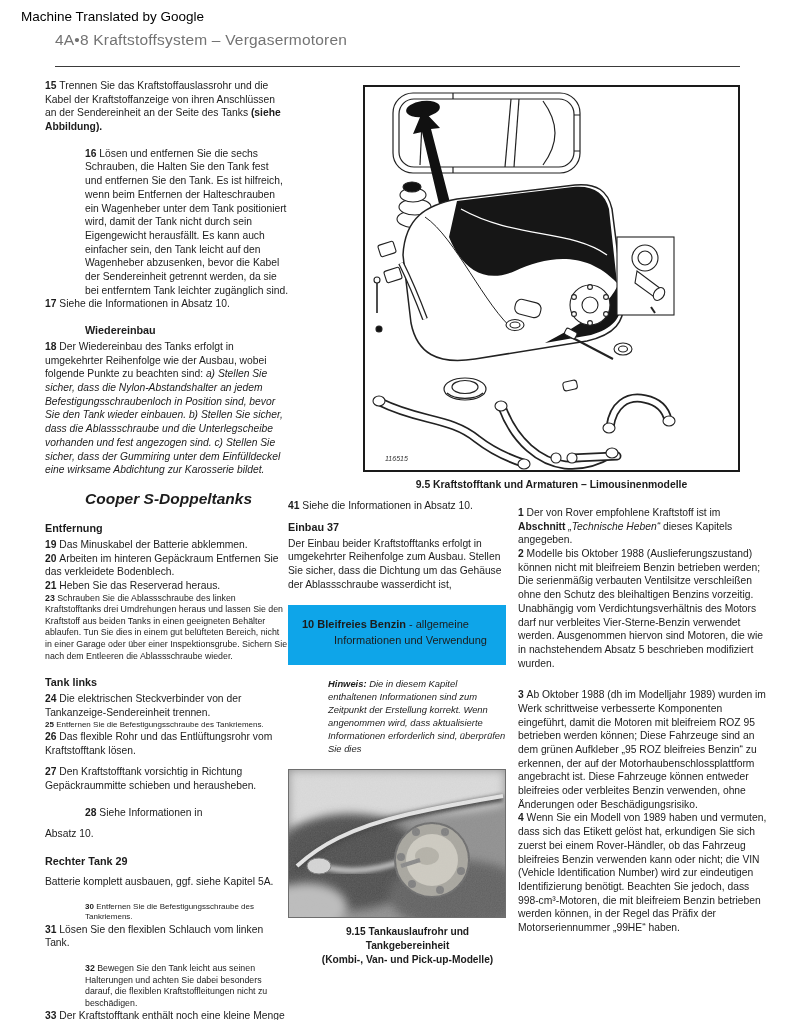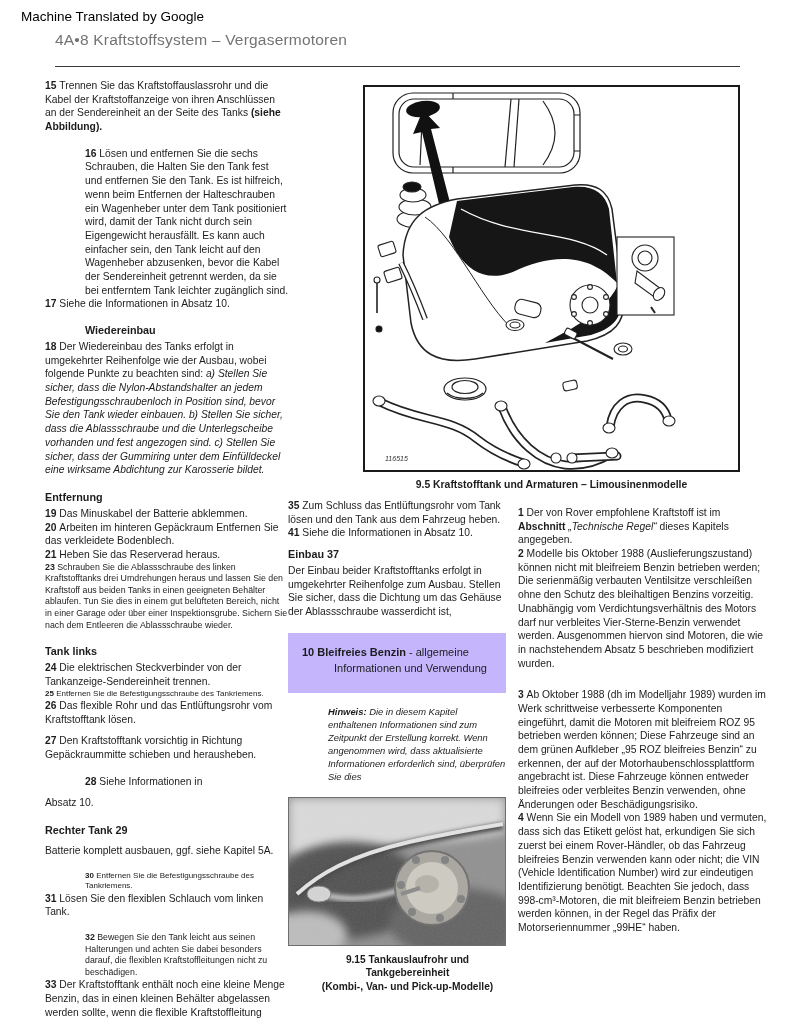--- a/index.html
+++ b/index.html
@@ -27,39 +27,40 @@
   .gap{margin-top:13px;margin-left:40px;}
   .gap-sm{margin-top:8px;}
   .gap-lg{margin-top:18px;}
   .t-b{font-weight:bold;}
   .t-i{font-style:italic;}
   .t-bi{font-weight:bold;font-style:italic;}
 
   .figure-frame{position:absolute;left:363px;top:85px;width:377px;height:387px;border:2px solid #1a1a1a;background:#fff;box-sizing:border-box;}
   .figure-caption{position:absolute;left:363px;top:479px;width:377px;text-align:center;font-size:10.4px;font-weight:bold;}
 
-  .unleaded-box{background:#c4b5fd;margin-top:14px;padding:12px 8px 16px 14px;font-size:11px;line-height:1.45;}
+  .unleaded-box{background:#0ea5e9;margin-top:14px;padding:12px 8px 16px 14px;font-size:11px;line-height:1.45;}
   .ub-line2{padding-left:32px;}
 
   .photo-frame{margin-top:13px;width:218px;height:149px;box-sizing:border-box;border:1px solid #6e6e6e;background:#909090;}
   .photo-caption{margin-top:7px;text-align:center;font-weight:bold;font-size:10.2px;line-height:1.35;margin-left:21px;}
 </style>
 </head>
 <body>
 
 <div class="watermark">Machine Translated by Google</div>
 <div class="page-title">4A•8 Kraftstoffsystem – Vergasermotoren</div>
 <div class="title-rule"></div>
 
 <div class="col col-left">
     <p class="p-body"><span class="t-b">15 </span><span class="t-r">Trennen Sie das Kraftstoffauslassrohr und die Kabel der Kraftstoffanzeige von ihren Anschlüssen an der Sendereinheit an der Seite des Tanks </span><span class="t-b">(siehe Abbildung).</span></p>
     <p class="p-body gap"><span class="t-b">16 </span><span class="t-r">Lösen und entfernen Sie die sechs Schrauben, die Halten Sie den Tank fest und entfernen Sie den Tank. Es ist hilfreich, wenn beim Entfernen der Halteschrauben ein Wagenheber unter dem Tank positioniert wird, damit der Tank nicht durch sein Eigengewicht herausfällt. Es kann auch einfacher sein, den Tank leicht auf den Wagenheber abzusenken, bevor die Kabel der Sendereinheit getrennt werden, da sie bei entferntem Tank leichter zugänglich sind.</span></p>
     <p class="p-body"><span class="t-b">17 </span><span class="t-r">Siehe die Informationen in Absatz 10.</span></p>
     <p class="p-h gap"><span class="t-b">Wiedereinbau</span></p>
     <p class="p-body"><span class="t-b">18 </span><span class="t-r">Der Wiedereinbau des Tanks erfolgt in umgekehrter Reihenfolge wie der Ausbau, wobei folgende Punkte zu beachten sind: </span><span class="t-i">a) Stellen Sie sicher, dass die Nylon-Abstandshalter an jedem Befestigungsschraubenloch in Position sind, bevor Sie den Tank wieder einbauen. b) Stellen Sie sicher, dass die Ablassschraube und die Unterlegscheibe vorhanden und fest angezogen sind. c) Stellen Sie sicher, dass der Gummiring unter dem Einfülldeckel eine wirksame Abdichtung zur Karosserie bildet.</span></p>
+    <p class="p-h-big gap"><span class="t-bi">Cooper S-Doppeltanks</span></p>
     <p class="p-h"><span class="t-b">Entfernung</span></p>
     <p class="p-body"><span class="t-b">19 </span><span class="t-r">Das Minuskabel der Batterie abklemmen.</span></p>
     <p class="p-body"><span class="t-b">20 </span><span class="t-r">Arbeiten im hinteren Gepäckraum Entfernen Sie das verkleidete Bodenblech.</span></p>
     <p class="p-body"><span class="t-b">21 </span><span class="t-r">Heben Sie das Reserverad heraus.</span></p>
     <p class="p-small9"><span class="t-b">23 </span><span class="t-r">Schrauben Sie die Ablassschraube des linken Kraftstofftanks drei Umdrehungen heraus und lassen Sie den Kraftstoff aus beiden Tanks in einen geeigneten Behälter ablaufen. Tun Sie dies in einem gut belüfteten Bereich, nicht in einer Garage oder über einer Inspektionsgrube. Sichern Sie nach dem Entleeren die Ablassschraube wieder.</span></p>
     <p class="p-h"><span class="t-b">Tank links</span></p>
     <p class="p-body"><span class="t-b">24 </span><span class="t-r">Die elektrischen Steckverbinder von der Tankanzeige-Sendereinheit trennen.</span></p>
     <p class="p-small"><span class="t-b">25 </span><span class="t-r">Entfernen Sie die Befestigungsschraube des Tankriemens.</span></p>
     <p class="p-body"><span class="t-b">26 </span><span class="t-r">Das flexible Rohr und das Entlüftungsrohr vom Kraftstofftank lösen.</span></p>
     <p class="p-body gap-sm"><span class="t-b">27 </span><span class="t-r">Den Kraftstofftank vorsichtig in Richtung Gepäckraummitte schieben und herausheben.</span></p>
@@ -170,21 +171,20 @@
       <circle cx="191" cy="371" r="5"></circle>
       <rect x="198" y="294" width="14" height="9" rx="3" transform="rotate(-12 205 298)"></rect>
     </g>
     <text x="20" y="374" font-size="7" font-style="italic" fill="#333">116515</text>
   </svg>
 </div>
 <div class="figure-caption">9.5 Kraftstofftank und Armaturen – Limousinenmodelle</div>
 
 <div class="col col-mid">
   <div>
-      <p class="p-body"><span class="t-b">35 </span><span class="t-r">Zum Schluss das Entlüftungsrohr vom Tank lösen und den Tank aus dem Fahrzeug heben.</span></p>
       <p class="p-body"><span class="t-b">41 </span><span class="t-r">Siehe die Informationen in Absatz 10.</span></p>
       <p class="p-h gap-sm"><span class="t-b">Einbau 37</span></p>
       <p class="p-body"><span class="t-r">Der Einbau beider Kraftstofftanks erfolgt in umgekehrter Reihenfolge zum Ausbau. Stellen Sie sicher, dass die Dichtung um das Gehäuse der Ablassschraube wasserdicht ist,</span></p>
     </div>
 
   <div class="unleaded-box">
     <div class="ub-line1"><span class="t-b">10 Bleifreies Benzin</span><span> - allgemeine</span></div>
     <div class="ub-line2">Informationen und Verwendung</div>
   </div>
 
@@ -228,17 +228,17 @@
       <rect width="216" height="147" filter="url(#grain)" opacity="0.35"></rect>
     </svg>
   </div>
   <div class="photo-caption">
     <div>9.15 Tankauslaufrohr und Tankgebereinheit</div>
     <div>(Kombi-, Van- und Pick-up-Modelle)</div>
   </div>
 </div>
 
 <div class="col col-right">
-    <p class="p-body gap-sm"><span class="t-b">1 </span><span class="t-r">Der von Rover empfohlene Kraftstoff ist im </span><span class="t-b">Abschnitt </span><span class="t-i">„Technische Regel“</span><span class="t-r"> dieses Kapitels angegeben.</span></p>
+    <p class="p-body gap-sm"><span class="t-b">1 </span><span class="t-r">Der von Rover empfohlene Kraftstoff ist im </span><span class="t-b">Abschnitt </span><span class="t-i">„Technische Heben“</span><span class="t-r"> dieses Kapitels angegeben.</span></p>
     <p class="p-body"><span class="t-b">2 </span><span class="t-r">Modelle bis Oktober 1988 (Auslieferungszustand) können nicht mit bleifreiem Benzin betrieben werden; Die serienmäßig verbauten Ventilsitze verschleißen ohne den Schutz des bleihaltigen Benzins vorzeitig. Unabhängig vom Verdichtungsverhältnis des Motors darf nur verbleites Vier-Sterne-Benzin verwendet werden. Ausgenommen hiervon sind Motoren, die wie in nachstehendem Absatz 5 beschrieben modifiziert wurden.</span></p>
     <p class="p-body gap-lg"><span class="t-b">3 </span><span class="t-r">Ab Oktober 1988 (dh im Modelljahr 1989) wurden im Werk schrittweise verbesserte Komponenten eingeführt, damit die Motoren mit bleifreiem ROZ 95 betrieben werden können; Diese Fahrzeuge sind an dem grünen Aufkleber „95 ROZ bleifreies Benzin“ zu erkennen, der auf der Motorhaubenschlossplattform angebracht ist. Diese Fahrzeuge können entweder bleifreies oder verbleites Benzin verwenden, ohne Änderungen oder Beschädigungsrisiko.</span></p>
     <p class="p-body"><span class="t-b">4 </span><span class="t-r">Wenn Sie ein Modell von 1989 haben und vermuten, dass sich das Etikett gelöst hat, erkundigen Sie sich zuerst bei einem Rover-Händler, ob das Fahrzeug bleifreies Benzin verwenden kann oder nicht; die VIN (Vehicle Identification Number) wird zur eindeutigen Identifizierung benötigt. Beachten Sie jedoch, dass 998-cm³-Motoren, die mit bleifreiem Benzin betrieben werden können, in der Regel das Präfix der Motorseriennummer „99HE“ haben.</span></p>
   </div>
 
 </body></html>

